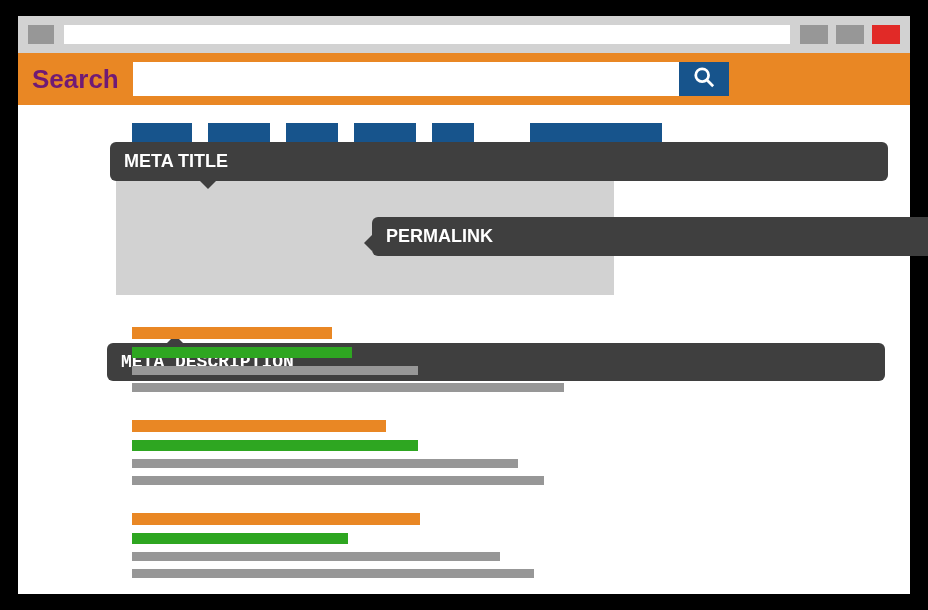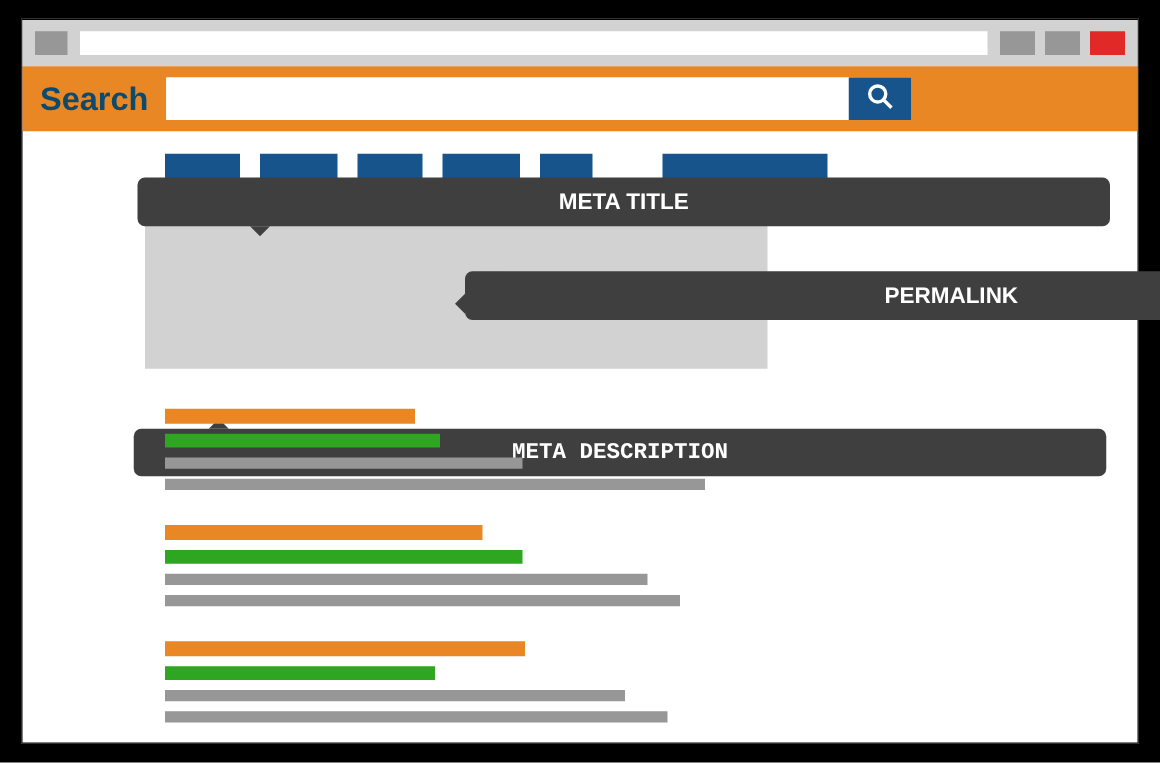--- a/index.html
+++ b/index.html
@@ -28,21 +28,21 @@
   
   .search-bar {
     background: #e98724;
     height: 52px;
     display: flex;
     align-items: center;
     padding: 0 10px 0 14px;
     gap: 14px;
   }
   .search-label {
-    color: #0c4a6e;
+    color: #701a75;
     font-weight: bold;
     font-size: 26px;
   }
   .search-field {
     background: #fff;
     height: 34px;
     flex: 0 0 596px;
     display: flex;
   }
   .search-input { flex: 1; border: none; outline: none; padding: 0 8px; font-size: 16px; }
@@ -51,21 +51,20 @@
     background: #17548c;
     display: flex;
     align-items: center;
     justify-content: center;
   }
   .search-btn svg { width: 22px; height: 22px; stroke: #fff; fill: none; stroke-width: 3; }
   
   .content {
     position: relative;
     padding: 18px 0 0 114px;
-    text-align: center;
   }
   
   .tabs { display: flex; gap: 16px; margin-bottom: 44px; }
   .tab { height: 20px; background: #17548c; }
   .t0 { width: 60px; }
   .t1 { width: 62px; }
   .t2 { width: 52px; }
   .t3 { width: 62px; }
   .t4 { width: 42px; }
   .t5 { width: 132px; margin-left: 40px; }

